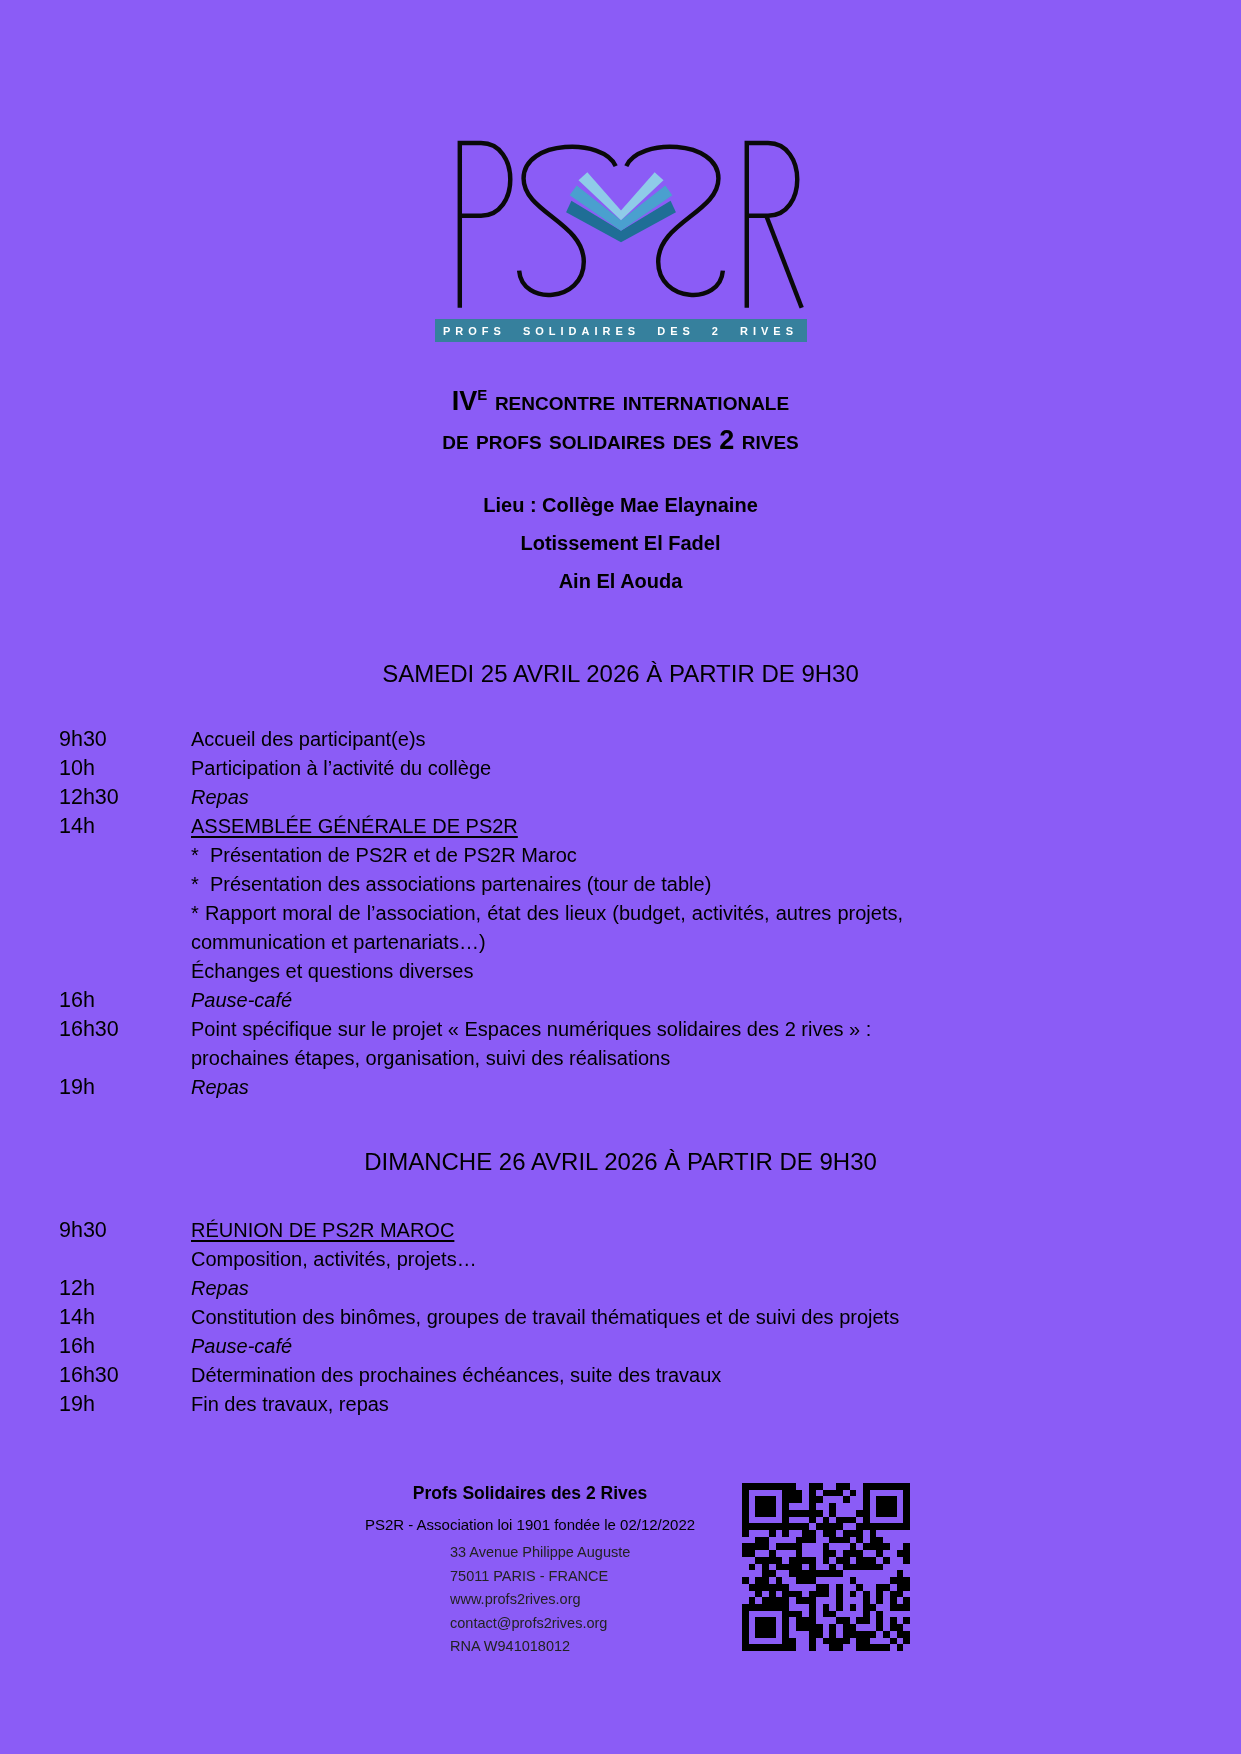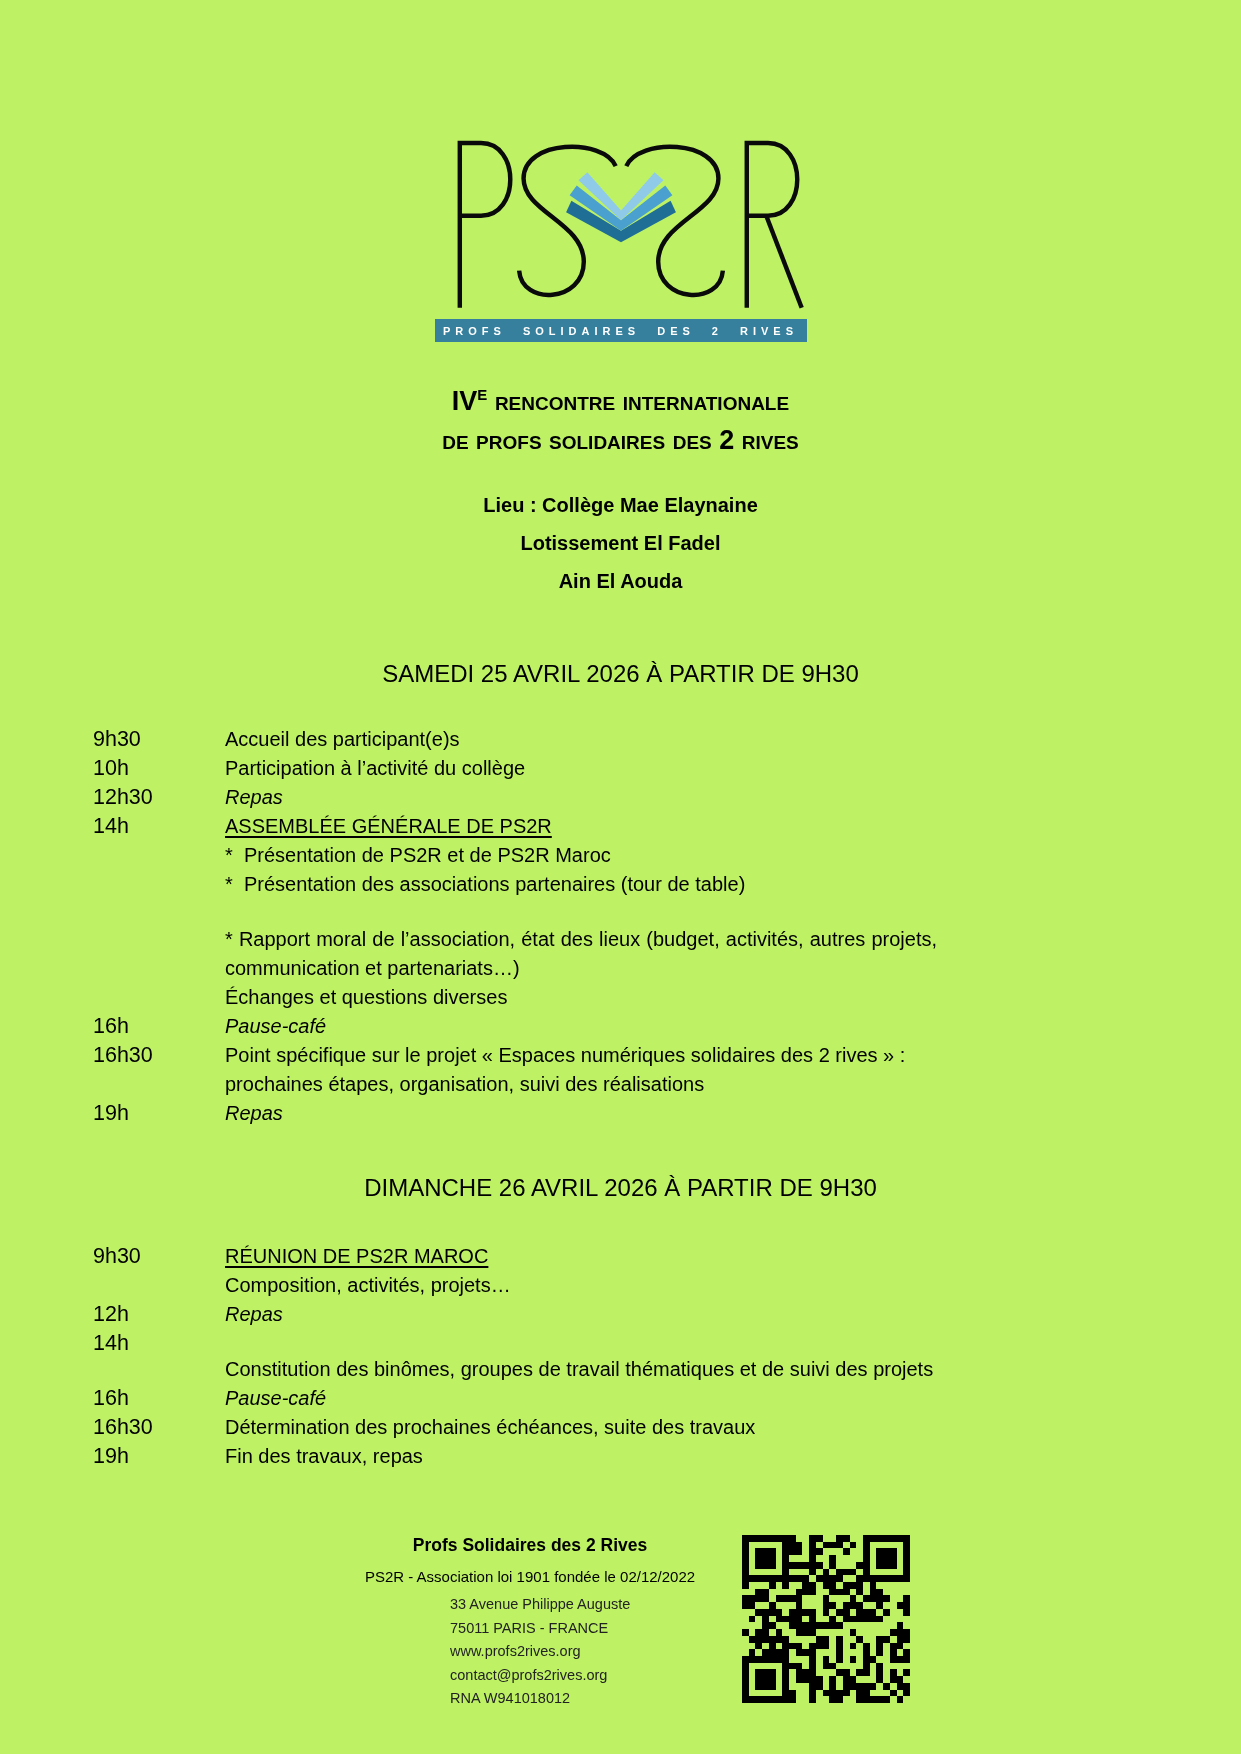--- a/index.html
+++ b/index.html
@@ -1,17 +1,17 @@
 <!DOCTYPE html>
 <html lang="fr"><head>
 <meta charset="utf-8">
 <style>
   html,body{margin:0;padding:0;background:#ffffff;}
   body{font-family:"Liberation Sans", sans-serif; color:#000;}
-  .page{position:relative; width:1241px; height:1754px; margin:0 auto; background:#bef264; overflow:hidden;}
+  .page{position:relative; width:1241px; height:1754px; margin:0 auto; background:#8b5cf6; overflow:hidden;}
 
   
   .logo-wrap{padding-top:136px; text-align:center;}
   .logo-svg{display:inline-block; width:372px; height:auto;}
   .logo-banner{width:372px; margin:2px auto 0; color:#fff; font-weight:bold;
     font-size:11px; letter-spacing:5px; word-spacing:9px; text-align:center;
     padding:6px 0 5px; white-space:nowrap; overflow:hidden;}
 
   
   .event-title{margin-top:40px; text-align:center; font-weight:bold;
@@ -19,29 +19,29 @@
   .smallcaps{font-variant:small-caps; text-transform:lowercase;}
   .event-title sup{font-size:15px; vertical-align:super; line-height:0;}
 
   .location-block{margin-top:26px; text-align:center; font-weight:bold;
     font-size:20px; line-height:38px;}
 
   
   .day-heading{margin:0; text-align:center; font-weight:normal; font-size:24px;}
   .day-sat .day-heading{margin-top:60px;}
   .day-sun .day-heading{margin-top:46px;}
-  .rows{margin-top:37px; padding-left:93px;}
+  .rows{margin-top:37px; padding-left:59px;}
   .day-sun .rows{margin-top:40px;}
   .row{display:flex; align-items:flex-start;}
   .time{width:132px; flex:0 0 132px; font-size:21.5px; line-height:29px;}
   .desc{width:712px; flex:0 0 712px; font-size:20px; line-height:29px;}
   .desc-line{white-space:pre-wrap;}
   .st-italic{font-style:italic;}
   .st-underline{text-decoration:underline; text-underline-offset:3px;}
-  .st-justify{text-align:justify;margin-top:26px;}
+  .st-justify{text-align:justify;}
 
   
   .footer{display:flex; align-items:flex-start; margin-top:64px; padding-left:318px;}
   .footer-text{width:424px; flex:0 0 424px;}
   .org-name{text-align:center; font-weight:bold; font-size:17.5px; margin:0 0 12px 0;}
   .org-subtitle{text-align:center; font-weight:normal; font-size:15px; margin:0 0 8px 0;}
   .address{margin-left:132px; font-size:14.5px; line-height:23.5px; color:#222;}
   .qr-box{width:168px; height:168px; margin-left:0;}
   .qr-box svg{width:168px; height:168px; display:block;}
 </style>

